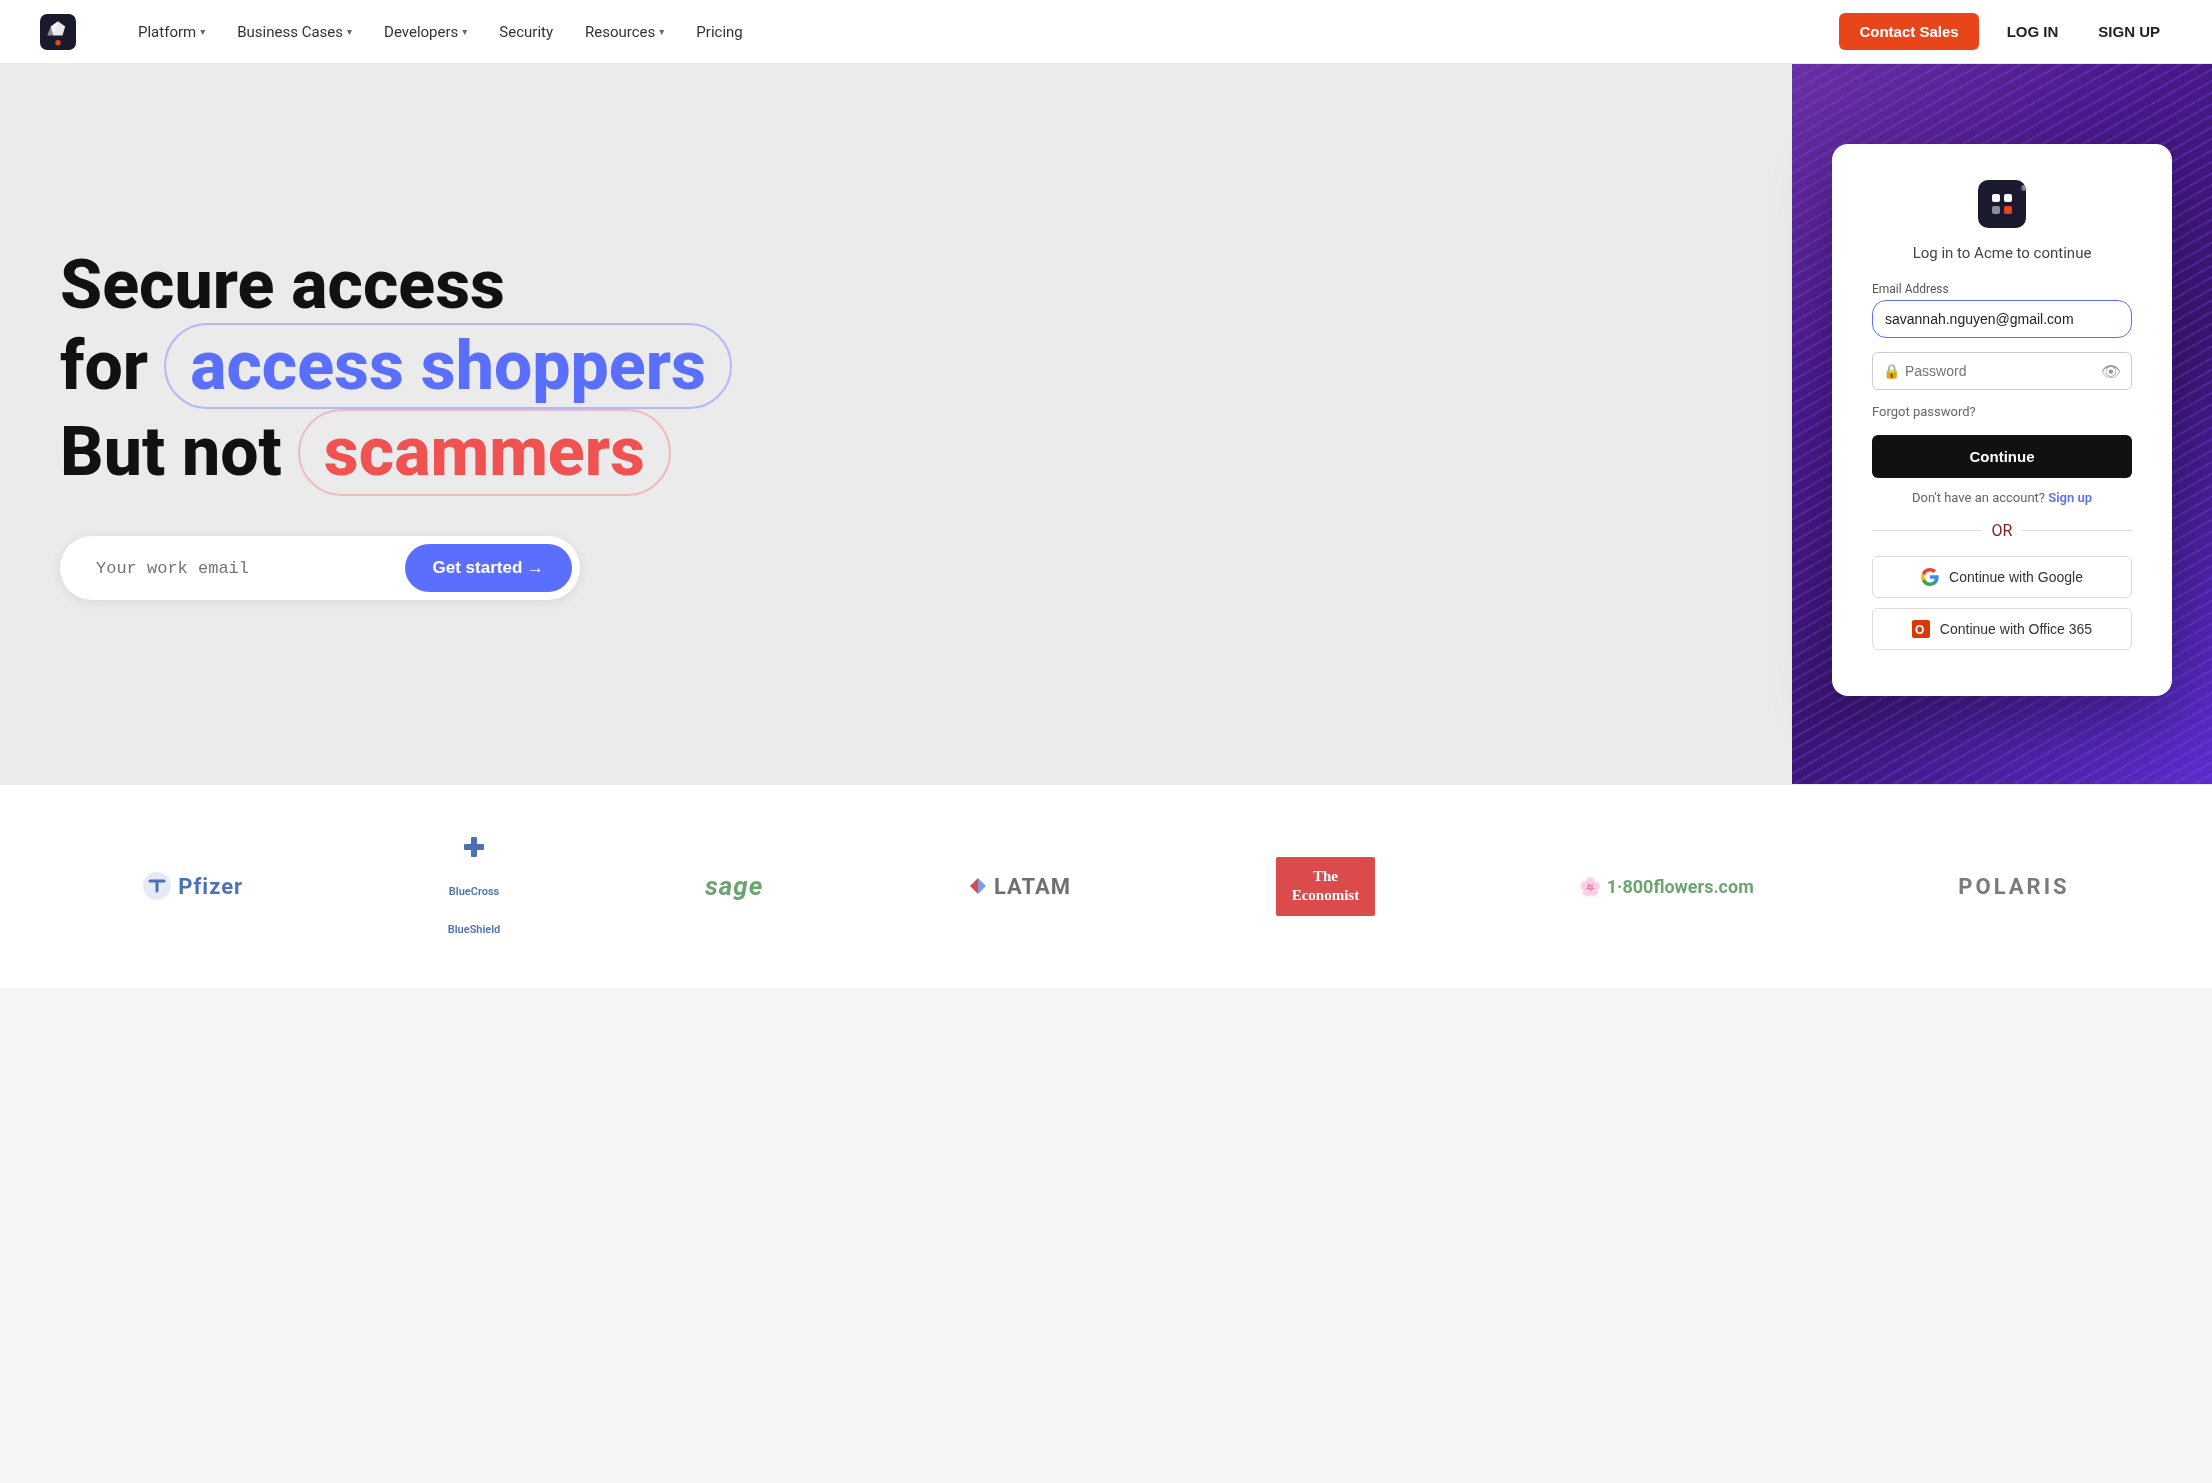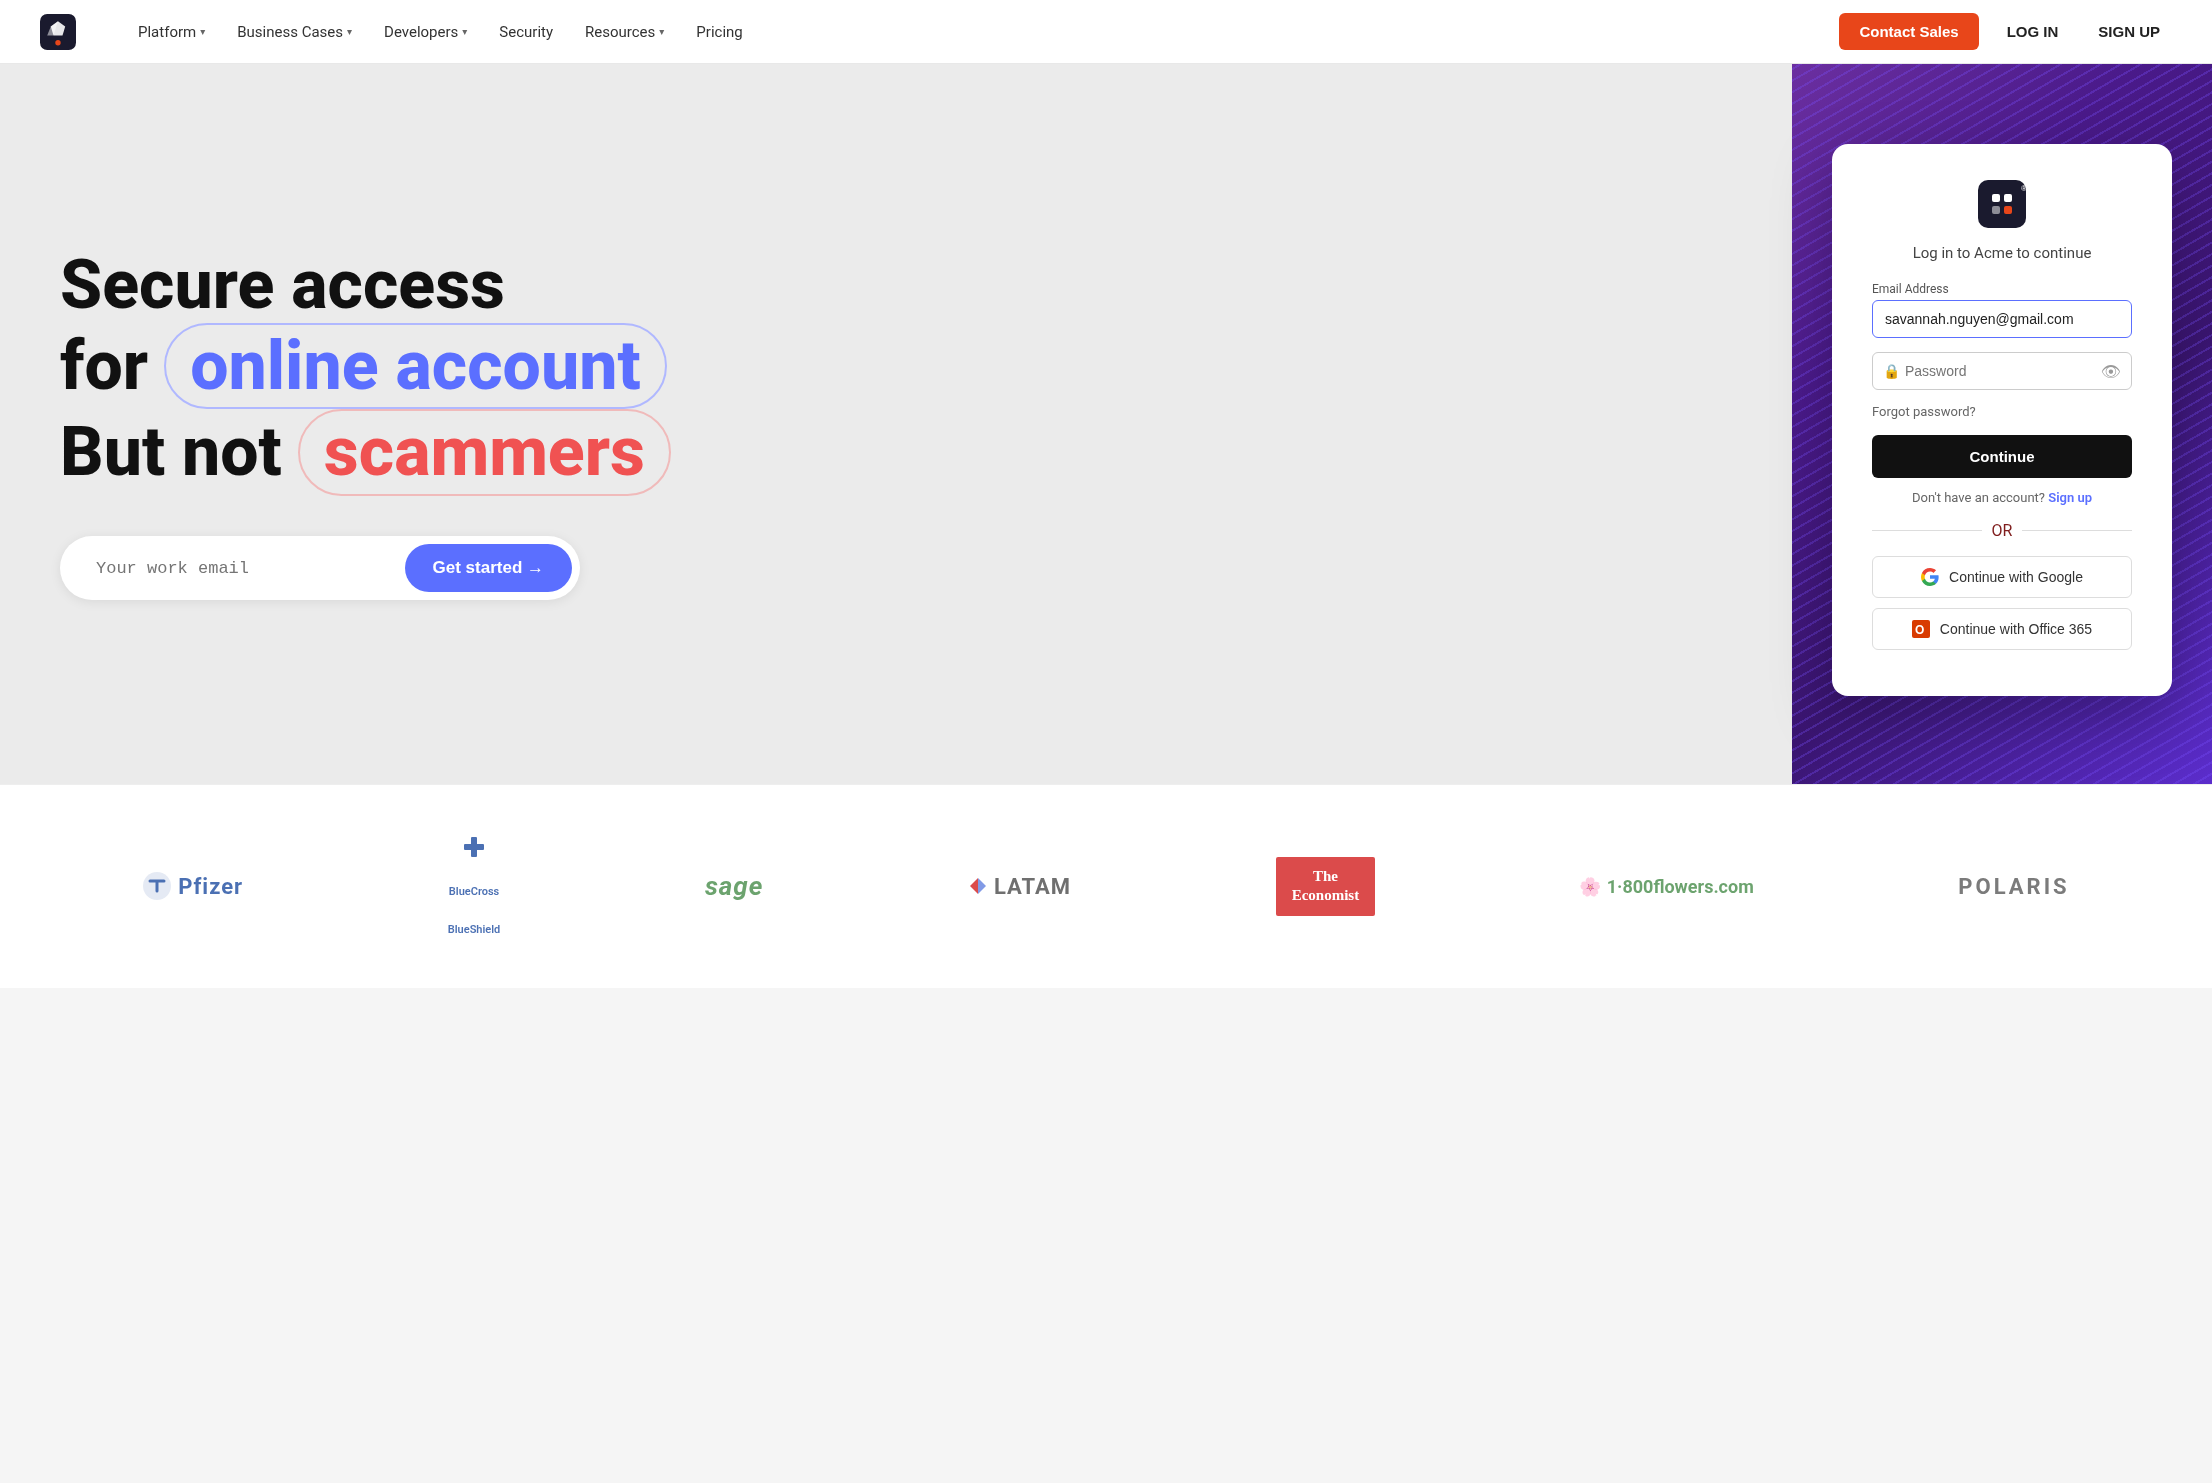--- a/index.html
+++ b/index.html
@@ -214,20 +214,21 @@
       display: block;
     }
     .form-input-wrap {
       position: relative;
       border: 1.5px solid #ccc;
       border-radius: 6px;
       overflow: hidden;
     }
     .form-input-wrap.focused {
       border-color: #5b6fff;
+      border-radius: 14px;
     }
     .form-input {
       width: 100%;
       padding: 10px 12px;
       font-size: 14px;
       border: none;
       outline: none;
       color: #222;
       background: transparent;
     }
@@ -423,21 +424,21 @@
     <button class="btn-signup">SIGN UP</button>
   </div>
 </nav>
 
 <section class="hero">
   <div class="hero-left">
     <h1 class="hero-title">
       <div class="line1">Secure access</div>
       <div class="line2">
         <span>for</span>
-        <em class="highlighted-blue">online account</em>
+        <em class="highlighted-blue">access shoppers</em>
       </div>
       <div class="line3">
         <span>But not</span>
         <em class="highlighted-red">scammers</em>
       </div>
     </h1>
     <div class="hero-cta">
       <input class="form-input" type="email" placeholder="Your work email" style="">
       <button class="btn-get-started">Get started →</button>
     </div>

